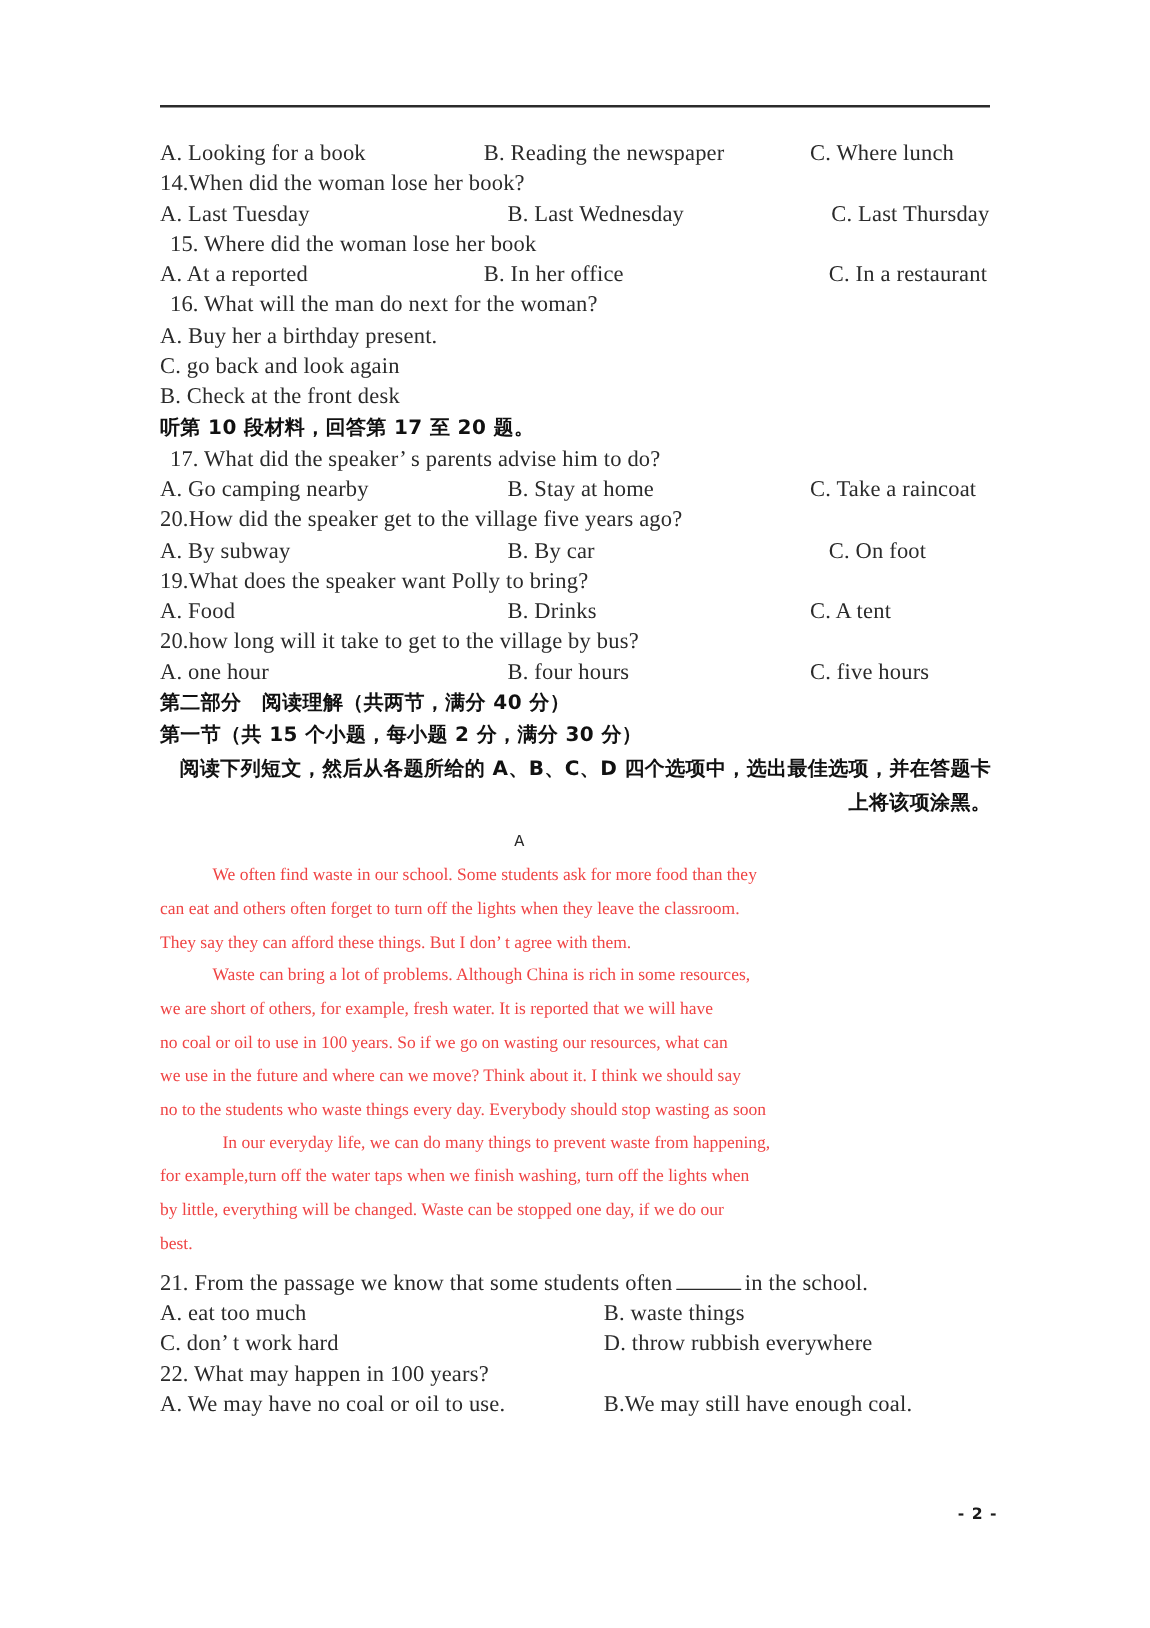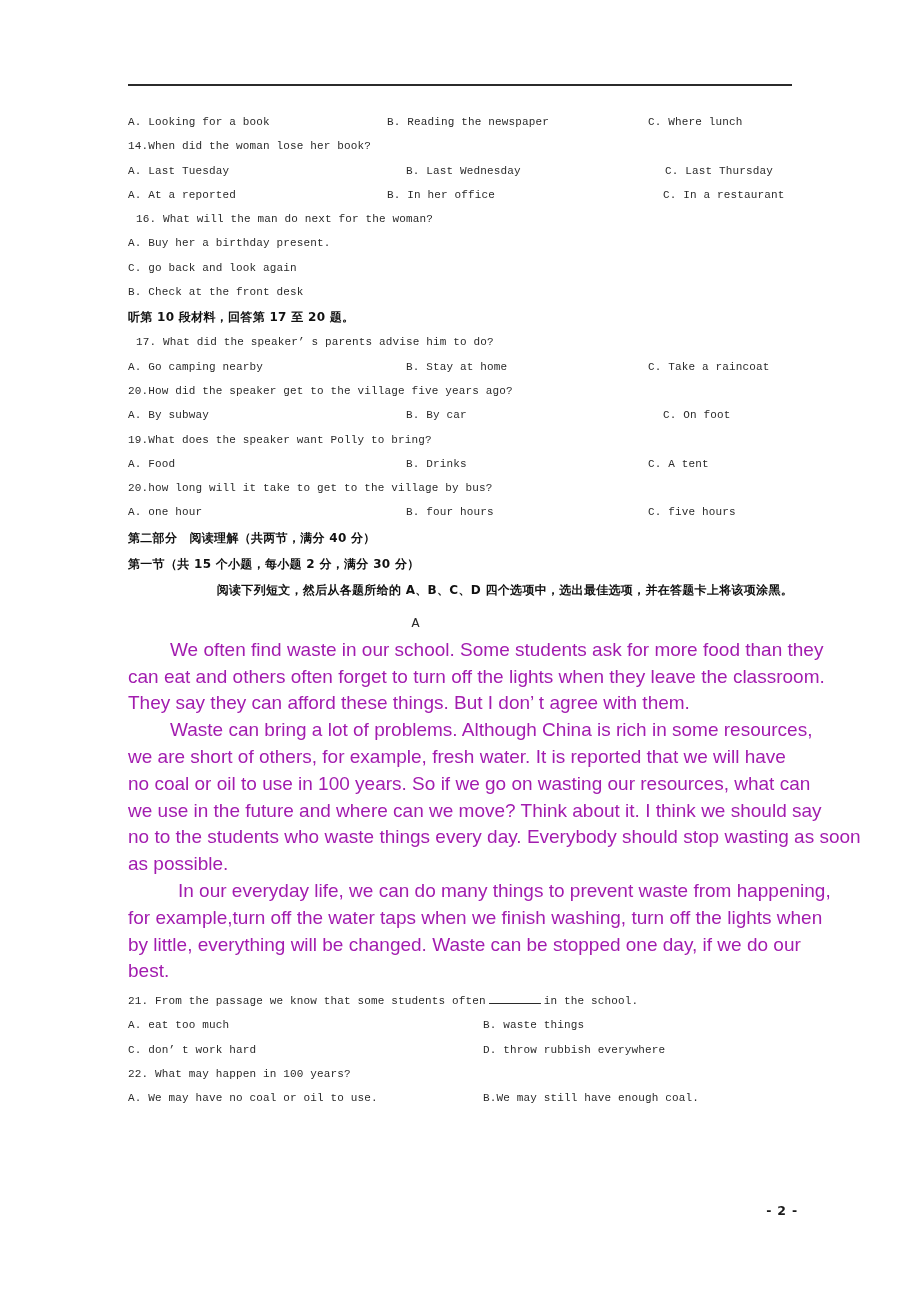--- a/index.html
+++ b/index.html
@@ -35,67 +35,67 @@
     top: 110px;
     width: 665px;
   }
 
   
   .row {
     position: relative;
     height: 24.3px;
     line-height: 24.3px;
     white-space: nowrap;
-    font-family: Liberation Mono, monospace;
-    font-size: 11px;
+    font-family: Liberation Serif, serif;
+    font-size: 18px;
     letter-spacing: 0.15px;
     color: #2a2a2a;
   }
   .row .q {
     position: absolute;
     left: 0;
     top: 0;
   }
   .row .optA { position: absolute; left: 0;     top: 0; }
   .row .optB { position: absolute; left: 259px; top: 0; }
   .row .optC { position: absolute; left: 520px; top: 0; }
   .row .optB-mid { position: absolute; left: 278px; top: 0; }
   .row .optC-far { position: absolute; left: 537px; top: 0; }
   .row .optB-w  { position: absolute; left: 355px; top: 0; }
   .row .optD-w  { position: absolute; left: 355px; top: 0; }
 
   
   .cn-head {
     position: relative;
     font-family: "DejaVu Sans", "Liberation Sans", sans-serif;
-    font-size: 12px;
+    font-size: 16px;
     font-weight: bold;
     color: #111;
     height: 26px;
     line-height: 26px;
     white-space: nowrap;
     letter-spacing: 0.3px;
   }
   .cn-head.wrap { white-space: normal; height: auto; line-height: 27px; text-align: right; }
 
   
   .passage-title {
     text-align: center;
     font-family: "Liberation Mono", "DejaVu Sans Mono", monospace;
     font-size: 13.4px;
     height: 27px;
     line-height: 27px;
     color: #2a2a2a;
     padding-right: 90px;
   }
   .para {
-    font-family: Liberation Sans, sans-serif;
-    font-size: 19px;
+    font-family: Liberation Serif, serif;
+    font-size: 14px;
     line-height: 26.8px;
-    color: #a21caf;
+    color: #ef4444;
     margin: 0;
   }
   .para .pline {
     display: block;
     white-space: nowrap;
   }
   .para .pline.ind { padding-left: 42px; }
   .para .pline.ind2 { padding-left: 50px; }
   .spacer-4 { height: 4px; }
   .spacer-6 { height: 6px; }
@@ -138,20 +138,23 @@
     <div class="row">
       <span class="q">14.When did the woman lose her book?</span>
     </div>
     <div class="row">
       <span class="optA">A. Last Tuesday</span>
       <span class="optB-mid">B. Last Wednesday</span>
       <span class="optC-far">C. Last Thursday</span>
     </div>
 
     <div class="row">
+      <span class="q" style="left:8px">15. Where did the woman lose her book</span>
+    </div>
+    <div class="row">
       <span class="optA">A. At a reported</span>
       <span class="optB">B. In her office</span>
       <span class="optC" style="left:535px">C. In a restaurant</span>
     </div>
 
     <div class="row">
       <span class="q" style="left:8px">16. What will the man do next for the woman?</span>
     </div>
     <div class="row">
       <span class="optA">A. Buy her a birthday present.</span>
@@ -213,21 +216,20 @@
       <span class="pline ind">We often find waste in our school. Some students ask for more food than they</span>
       <span class="pline">can eat and others often forget to turn off  the lights when they leave the classroom.</span>
       <span class="pline">They say they can afford these things. But I don’ t agree with them.</span>
     </div>
     <div class="para">
       <span class="pline ind">Waste can bring a lot of problems. Although China is rich in some resources,</span>
       <span class="pline">we are short of others, for example, fresh water. It is reported that we will have</span>
       <span class="pline">no coal or oil to use in 100 years. So if we go on wasting our resources, what can</span>
       <span class="pline">we use in the future and where can we move? Think about it. I think we should say</span>
       <span class="pline">no to the students who waste things every day. Everybody should stop wasting as soon</span>
-      <span class="pline">as possible.</span>
     </div>
     <div class="para">
       <span class="pline ind2">In our everyday life, we can do many things to prevent waste from happening,</span>
       <span class="pline">for example,turn off the water taps when we finish washing, turn off the lights when</span>
       <span class="pline">by little, everything will be changed. Waste can be stopped one day, if we do our</span>
       <span class="pline">best.</span>
     </div>
 
     <div class="spacer-4"></div>
 

